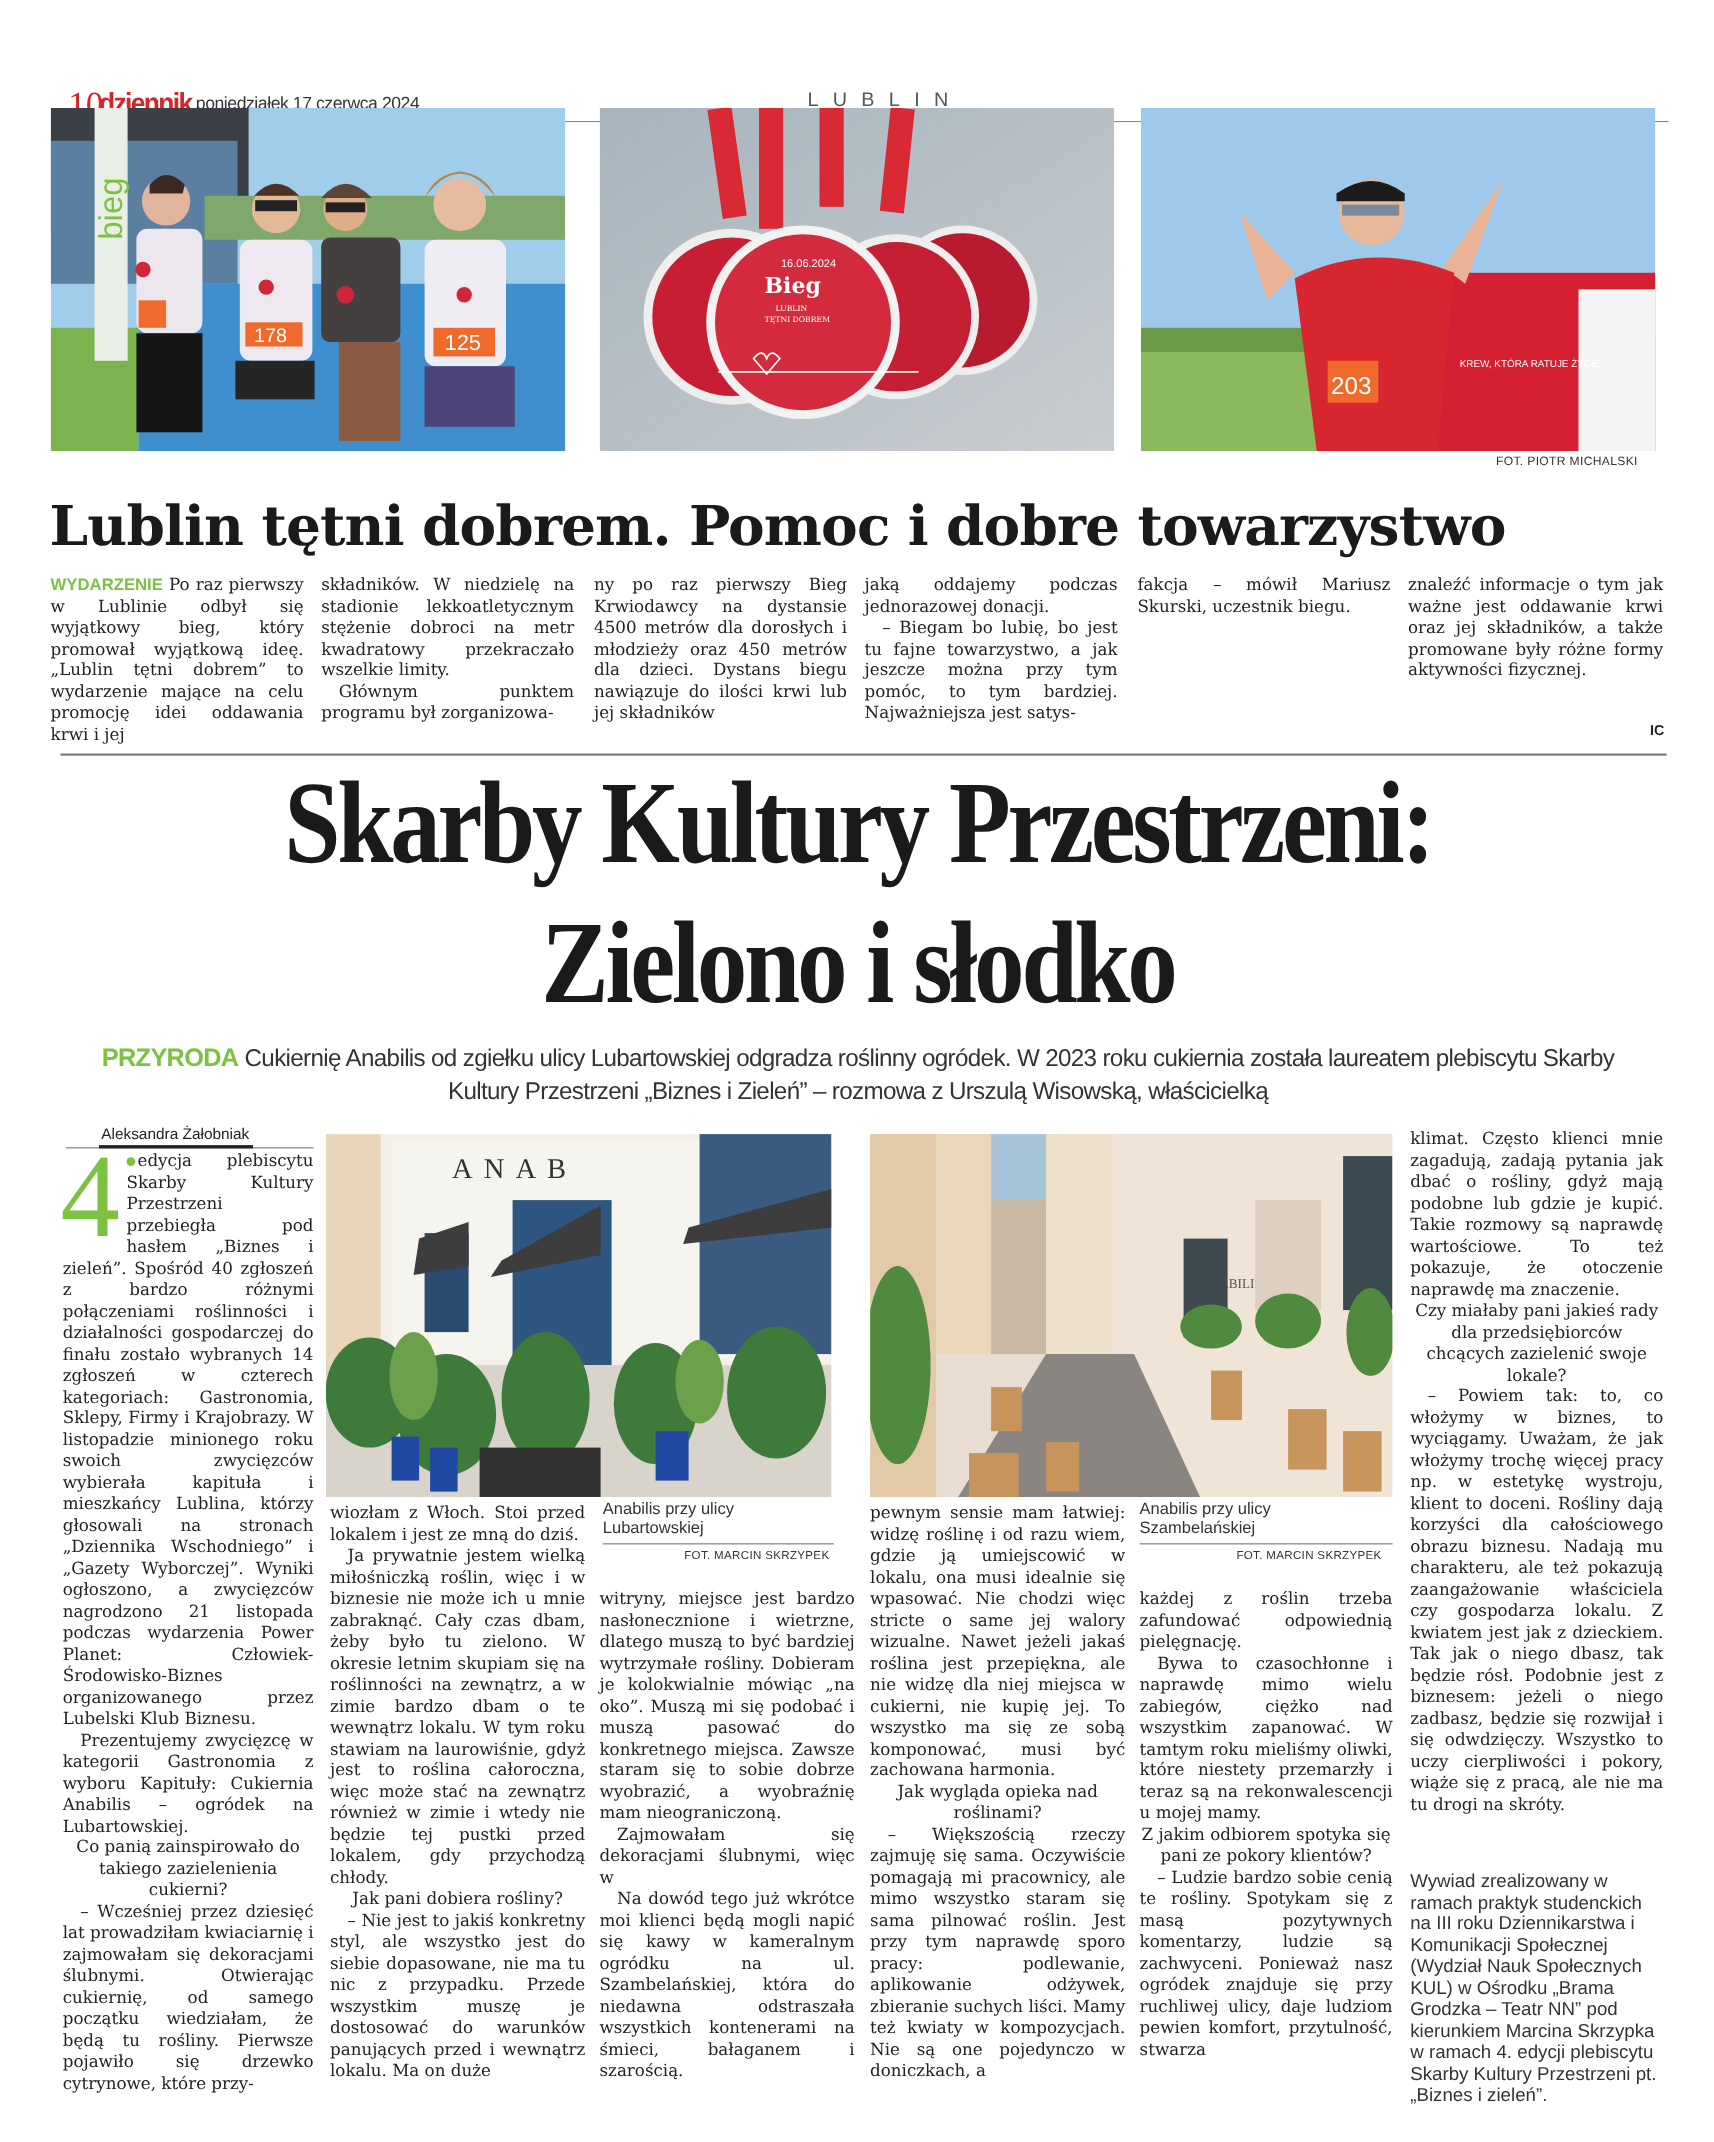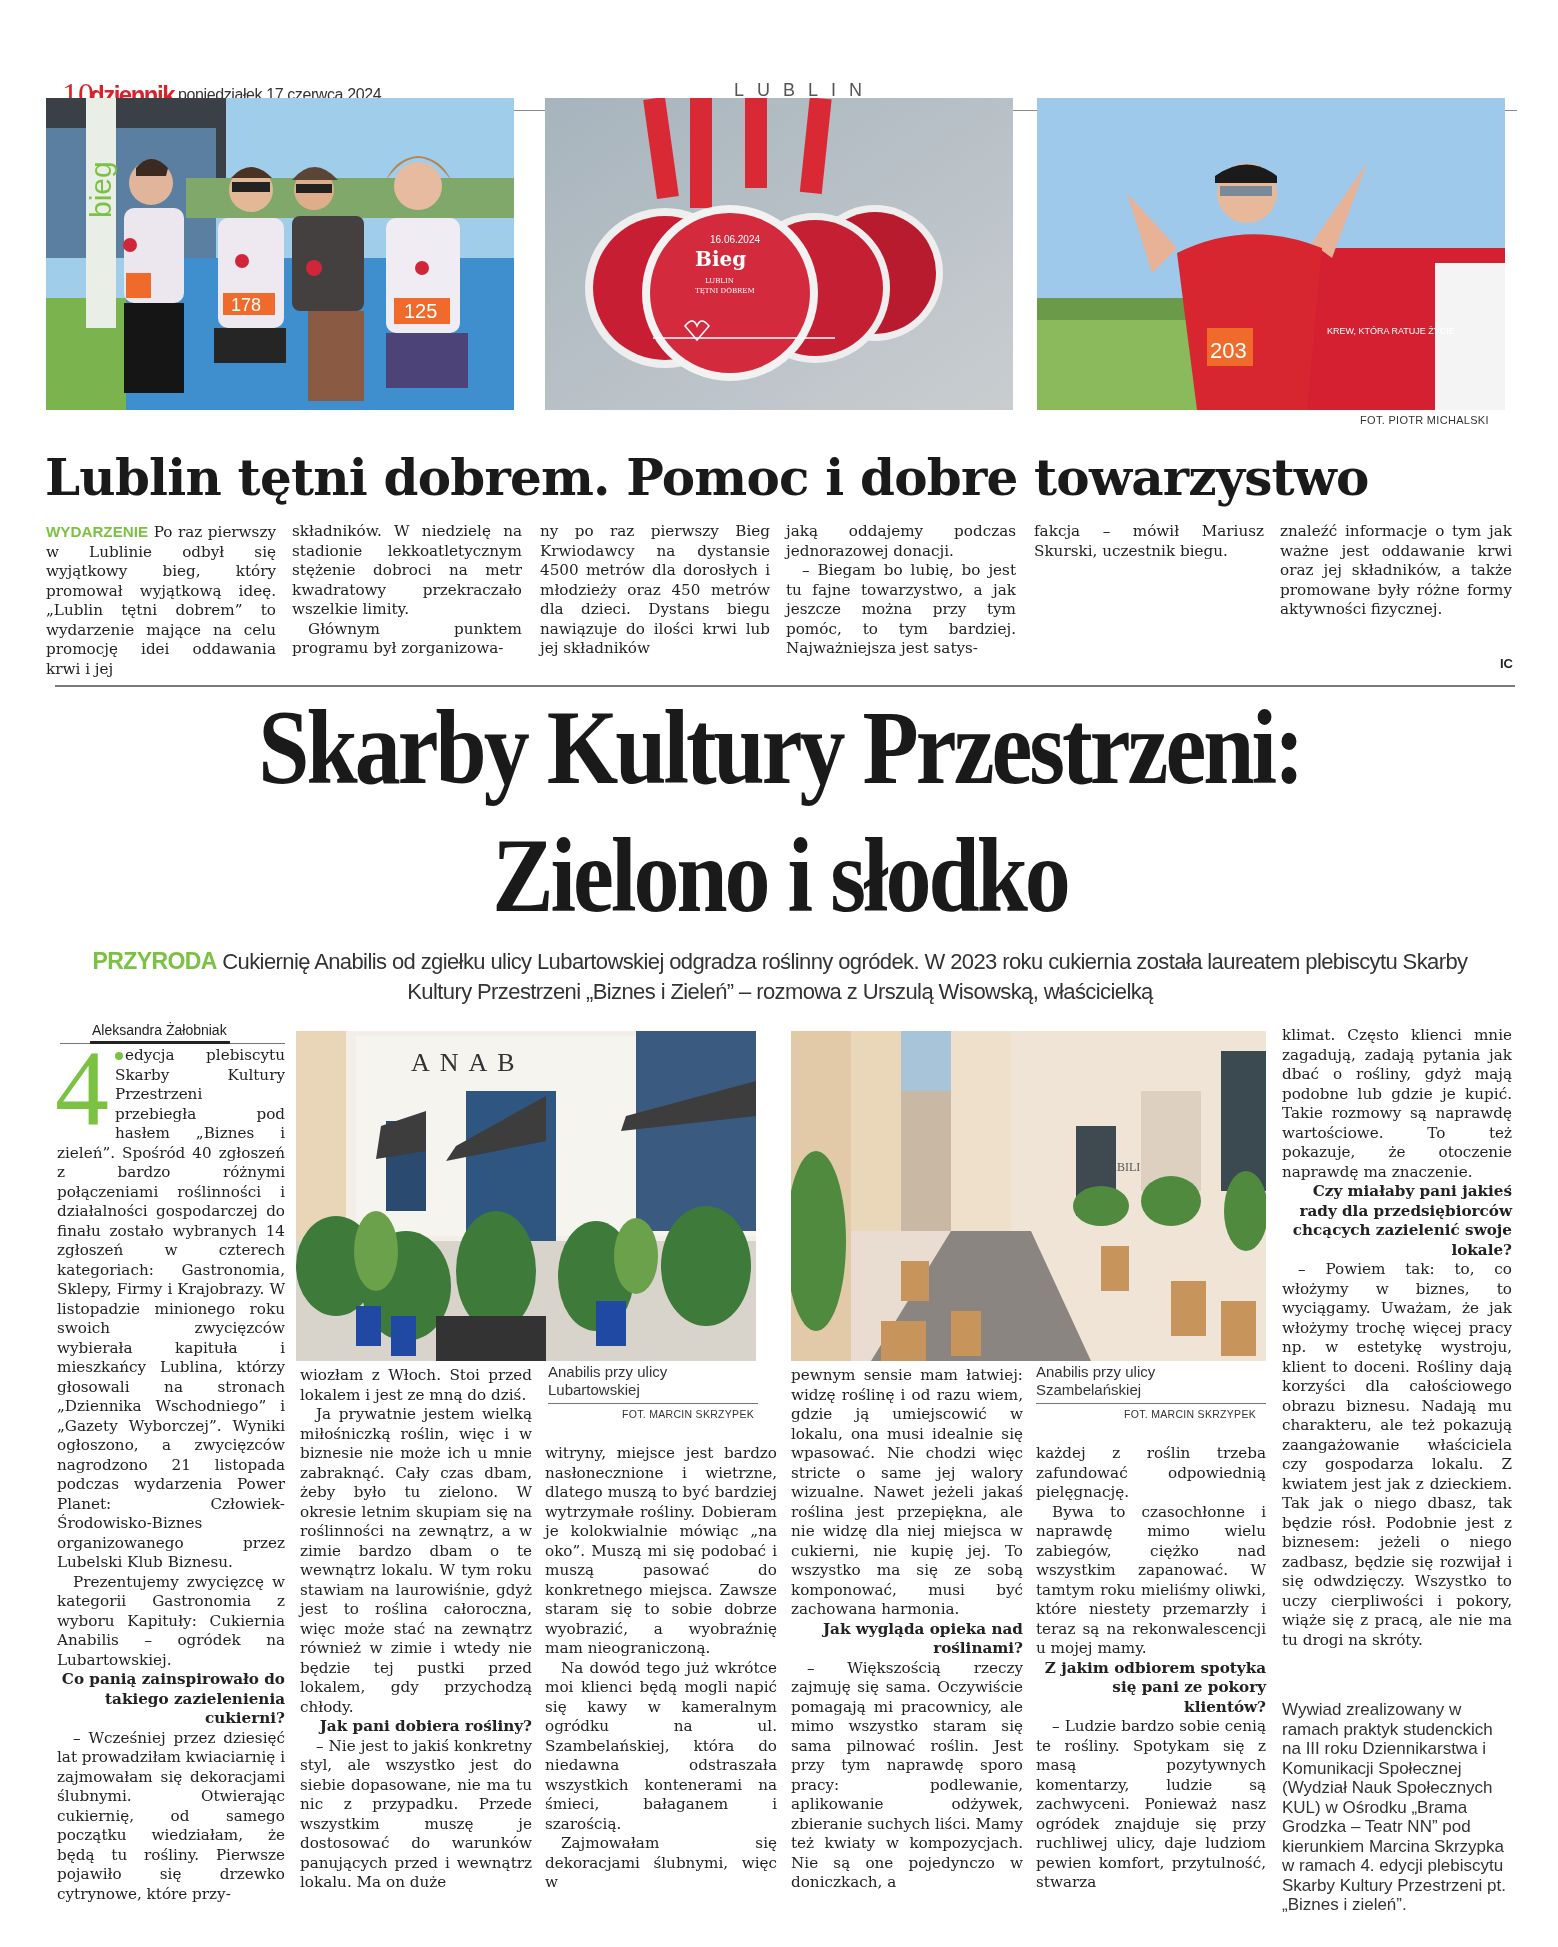--- a/index.html
+++ b/index.html
@@ -23,21 +23,21 @@
 
   
   .h1-top { position: absolute; left: 45px; top: 448px; width: 1470px; text-align: left; font-family: "DejaVu Serif", serif; font-weight: bold; font-size: 50px; color: #1a1a1a; letter-spacing: -0.8px; }
   .divider { position: absolute; left: 55px; width: 1460px; height: 2px; background: #7a7a7a; }
   .h1-main { position: absolute; left: 45px; width: 1470px; text-align: center; font-family: "Liberation Serif", serif; font-weight: bold; font-size: 92px; color: #1a1a1a; letter-spacing: -3px; line-height: 92px; transform: scaleY(1.16); transform-origin: center top; }
 
   
   .col { position: absolute; font-family: "DejaVu Serif", serif; font-size: 15.2px; line-height: 19.5px; color: #222; text-align: justify; hyphens: manual; }
   .col p { margin: 0; text-indent: 0; }
   .col p.ind { text-indent: 16px; }
-  .col .q { font-weight: bold; text-align: right; }
+  .col .q { font-weight: normal; text-align: center; }
   .kicker { font-family: "Liberation Sans", sans-serif; font-weight: bold; color: #7cc242; }
 
   .lead { position: absolute; left: 80px; top: 946px; width: 1400px; text-align: center; font-family: "Liberation Sans", sans-serif; font-size: 22px; line-height: 30px; color: #333; letter-spacing: -0.6px; }
   .lead .kicker { font-size: 23px; }
 
   .byline { position: absolute; left: 60px; top: 1022px; width: 225px; height: 22px; font-family: "Liberation Sans", sans-serif; font-size: 14px; color: #222; }
   .byline .text { position: absolute; left: 32px; top: 0; }
   .byline .line { position: absolute; left: 0; right: 0; bottom: 0; height: 1px; background: #777; }
   .byline .line-dark { position: absolute; left: 30px; width: 140px; bottom: 0; height: 3px; background: #222; }
 
@@ -276,22 +276,22 @@
 
 <div class="col" style="left:300px;top:1366px;width:232px;">
   <p>wiozłam z Włoch. Stoi przed lokalem i jest ze mną do dziś.</p>
   <p class="ind">Ja prywatnie jestem wielką miłośniczką roślin, więc i w biznesie nie może ich u mnie zabraknąć. Cały czas dbam, żeby było tu zielono. W okresie letnim skupiam się na roślinności na zewnątrz, a w zimie bardzo dbam o te wewnątrz lokalu. W tym roku stawiam na laurowiśnie, gdyż jest to roślina całoroczna, więc może stać na zewnątrz również w zimie i wtedy nie będzie tej pustki przed lokalem, gdy przychodzą chłody.</p>
   <p class="q">Jak pani dobiera rośliny?</p>
   <p class="ind">– Nie jest to jakiś konkretny styl, ale wszystko jest do siebie dopasowane, nie ma tu nic z przypadku. Przede wszystkim muszę je dostosować do warunków panujących przed i wewnątrz lokalu. Ma on duże</p>
 </div>
 
 <div class="col" style="left:545px;top:1444px;width:232px;">
   <p>witryny, miejsce jest bardzo nasłonecznione i wietrzne, dlatego muszą to być bardziej wytrzymałe rośliny. Dobieram je kolokwialnie mówiąc „na oko”. Muszą mi się podobać i muszą pasować do konkretnego miejsca. Zawsze staram się to sobie dobrze wyobrazić, a wyobraźnię mam nieograniczoną.</p>
+  <p class="ind">Zajmowałam się dekoracjami ślubnymi, więc w</p>
   <p class="ind">Na dowód tego już wkrótce moi klienci będą mogli napić się kawy w kameralnym ogródku na ul. Szambelańskiej, która do niedawna odstraszała wszystkich kontenerami na śmieci, bałaganem i szarością.</p>
-  <p class="ind">Zajmowałam się dekoracjami ślubnymi, więc w</p>
 </div>
 
 <div class="col" style="left:791px;top:1366px;width:232px;">
   <p>pewnym sensie mam łatwiej: widzę roślinę i od razu wiem, gdzie ją umiejscowić w lokalu, ona musi idealnie się wpasować. Nie chodzi więc stricte o same jej walory wizualne. Nawet jeżeli jakaś roślina jest przepiękna, ale nie widzę dla niej miejsca w cukierni, nie kupię jej. To wszystko ma się ze sobą komponować, musi być zachowana harmonia.</p>
   <p class="q">Jak wygląda opieka nad roślinami?</p>
   <p class="ind">– Większością rzeczy zajmuję się sama. Oczywiście pomagają mi pracownicy, ale mimo wszystko staram się sama pilnować roślin. Jest przy tym naprawdę sporo pracy: podlewanie, aplikowanie odżywek, zbieranie suchych liści. Mamy też kwiaty w kompozycjach. Nie są one pojedynczo w doniczkach, a</p>
 </div>
 
 <div class="col" style="left:1036px;top:1444px;width:230px;">
   <p>każdej z roślin trzeba zafundować odpowiednią pielęgnację.</p>

